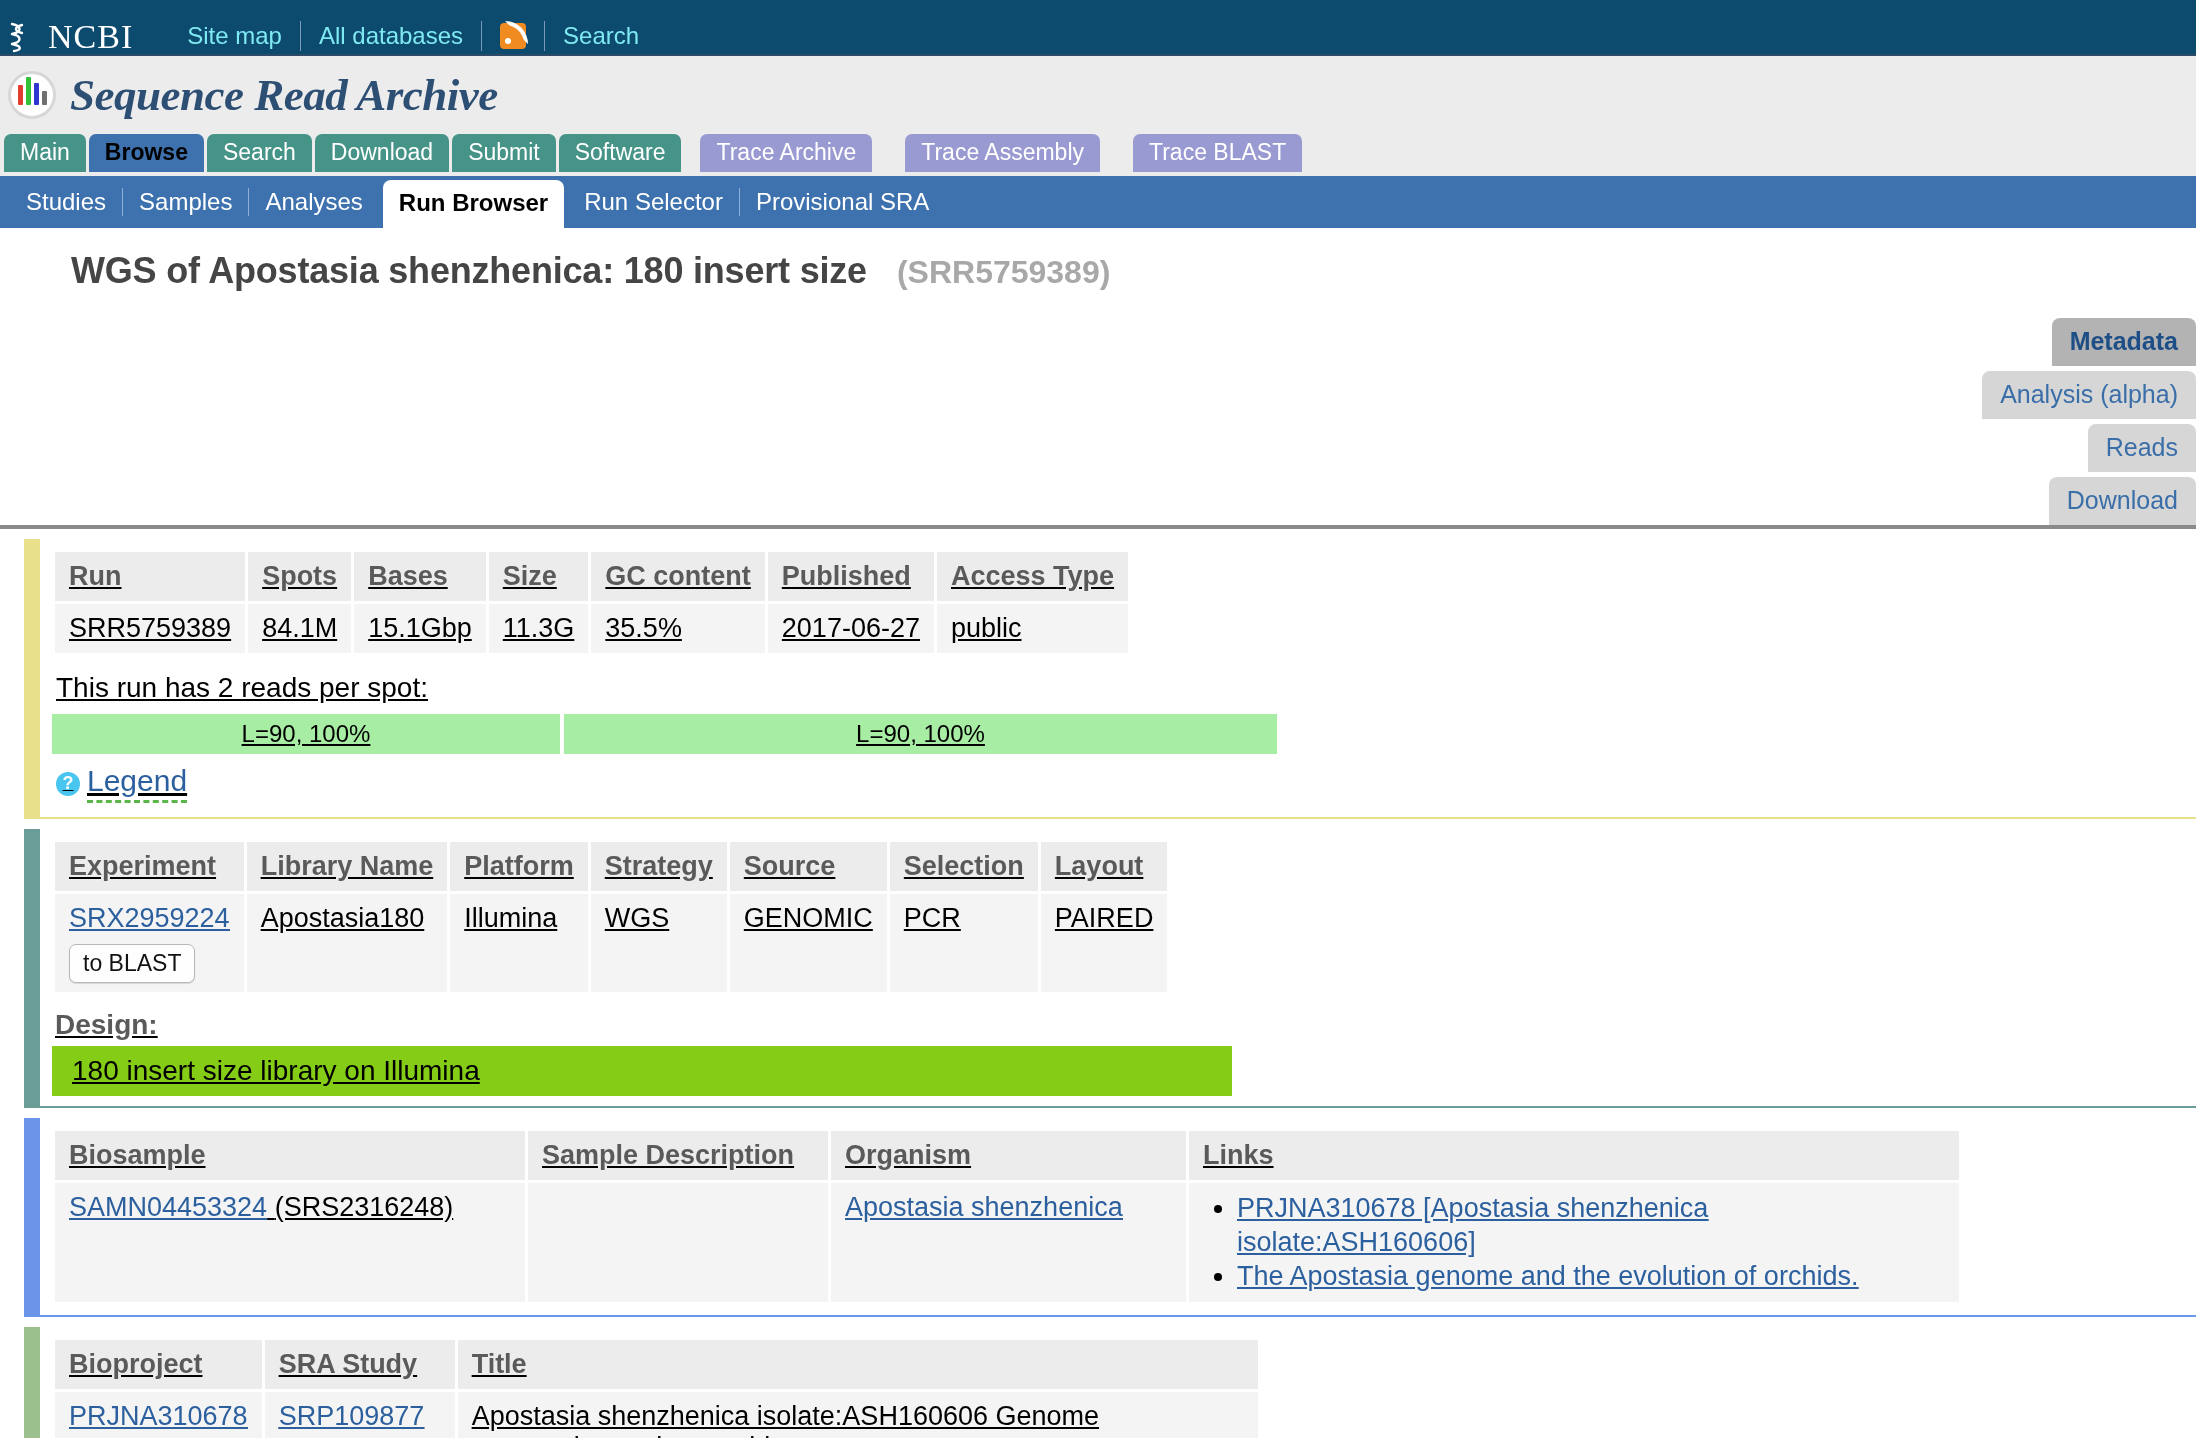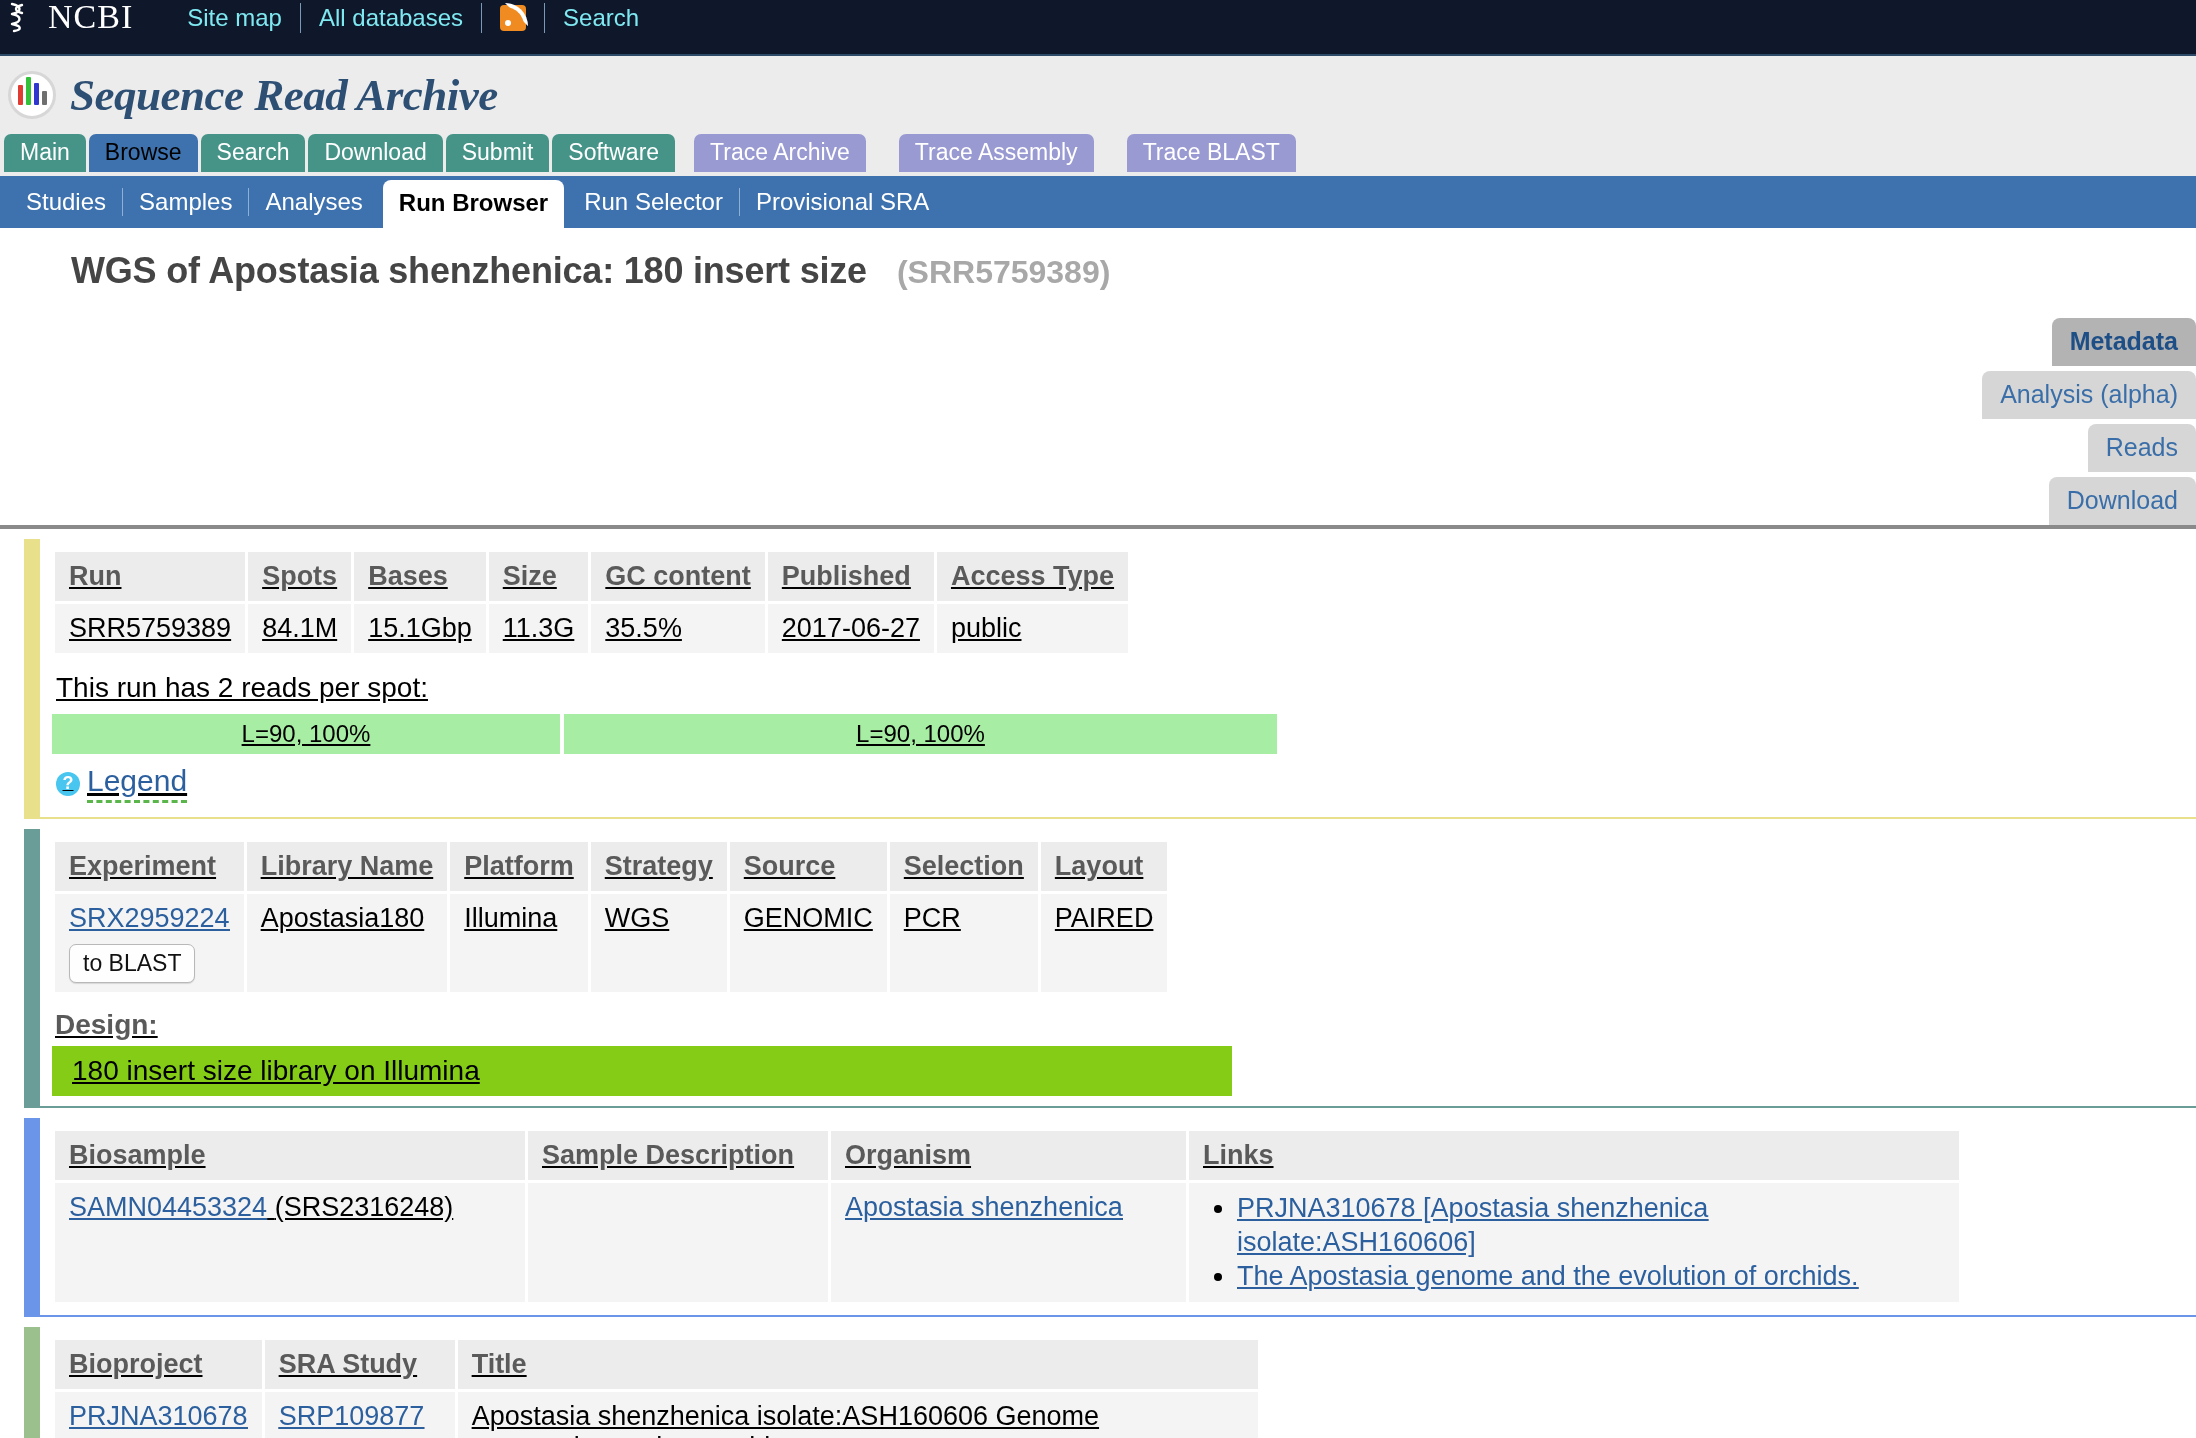--- a/index.html
+++ b/index.html
@@ -7,23 +7,23 @@
     margin: 0; padding: 0;
     width: 2196px; height: 1438px;
     background: #ffffff;
     font-family: "Liberation Sans", sans-serif;
     overflow: hidden;
   }
 
   
   .ncbi-bar {
     height: 56px;
-    background: #0f172a;
-    display: flex;
-    align-items: flex-start;
+    background: #0c4a6e;
+    display: flex;
+    align-items: flex-end;
     padding-left: 8px;
     border-bottom: 2px solid #2d4a68;
   }
   .ncbi-logo { display: flex; align-items: center; gap: 6px; margin-right: 36px; }
   .ncbi-logo-glyph { width: 34px; height: 34px; }
   .ncbi-word {
     color: #ffffff;
     font-family: "Liberation Serif", serif;
     font-size: 34px;
     letter-spacing: 1px;
@@ -100,21 +100,21 @@
   }
   .tab1 {
     background: #469488;
     color: #ffffff;
     font-size: 23px;
     padding: 5px 16px 7px 16px;
     border-radius: 7px 7px 0 0;
     line-height: 1.15;
     white-space: nowrap;
   }
-  .tab1.active { background: #3e72ae; color: #000000; font-weight: normal; }
+  .tab1.active { background: #3e72ae; color: #000000; font-weight: bold; }
   .tab1.purple { background: #9a9ad2; margin-left: 30px; }
   .tab1.gapleft { margin-left: 16px; }
 
   
   .tabrow2 {
     background: #3e72ae;
     height: 52px;
     display: flex;
     align-items: center;
     padding-left: 10px;

